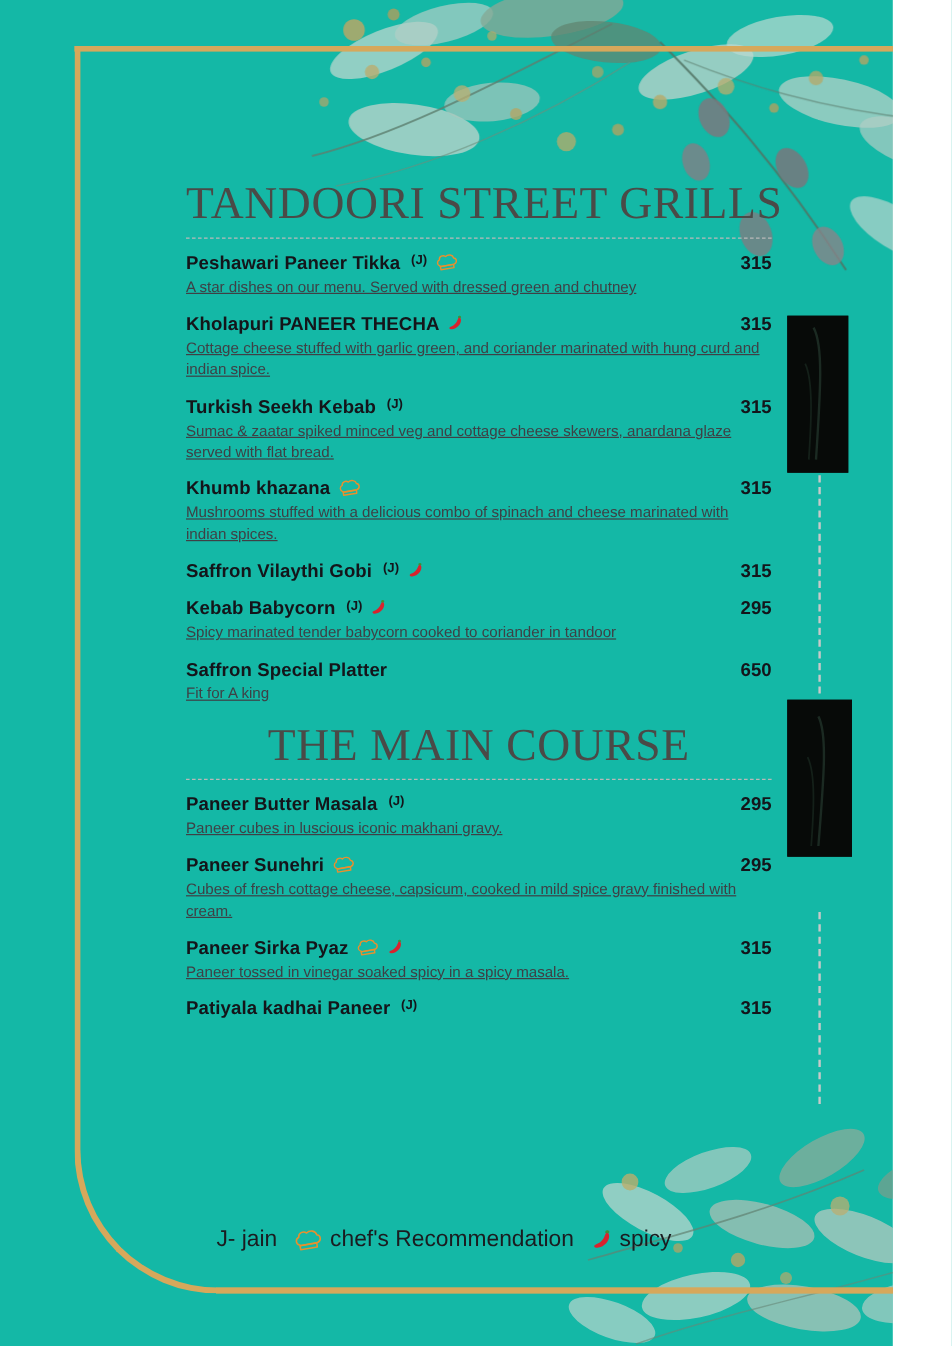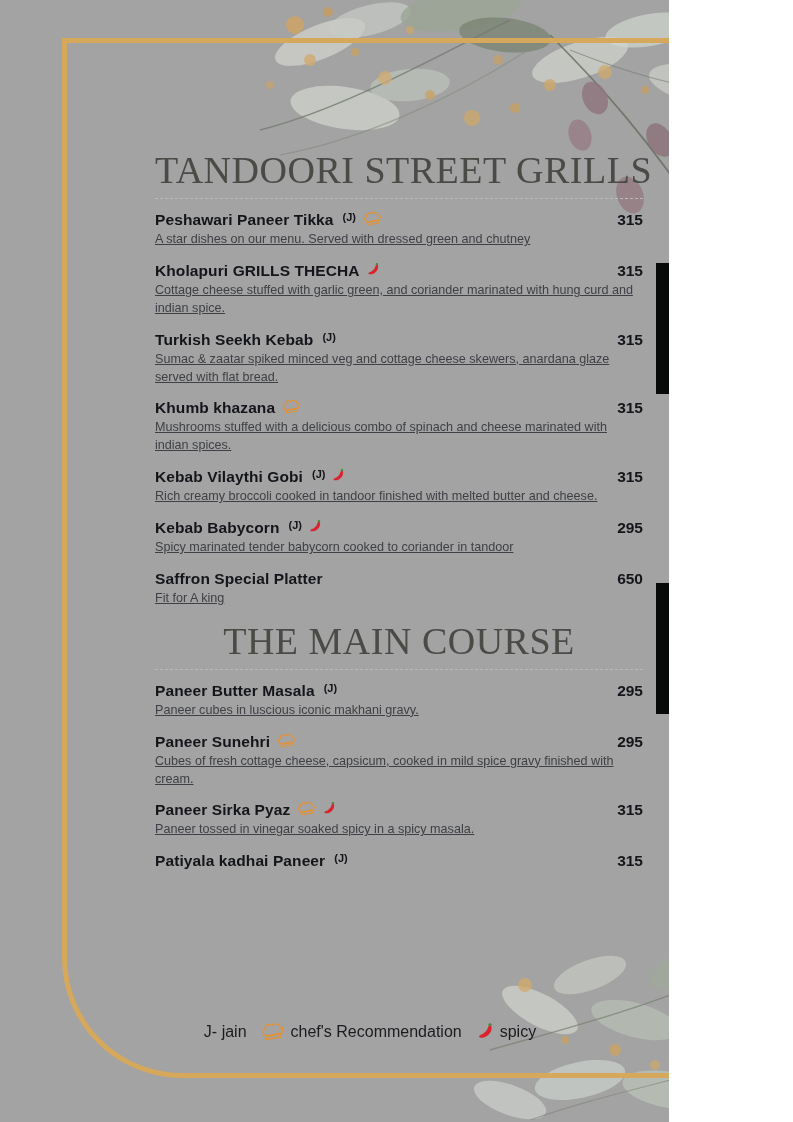--- a/index.html
+++ b/index.html
@@ -5,24 +5,24 @@
   html, body {
     margin: 0;
     padding: 0;
     background: #ffffff;
   }
   body {
     font-family: "Liberation Sans", sans-serif;
   }
   .page {
     position: relative;
-    width: 669px;
+    width: 744px;
     height: 1122px;
     overflow: hidden;
-    background: #a3a3a3;
+    background: #14b8a6;
   }
 
   
   .art { position: absolute; pointer-events: none; }
   .art-top { left: 250px; top: -10px; width: 560px; height: 260px; }
   .art-bottom { left: 470px; top: 920px; width: 340px; height: 210px; }
 
   
   .frame {
     position: absolute;
@@ -143,21 +143,21 @@
   
   .legend {
     position: absolute;
     left: 0;
     top: 1022px;
     width: 740px;
     display: flex;
     align-items: center;
     justify-content: center;
     gap: 14px;
-    font-size: 16px;
+    font-size: 19px;
     color: #1b1c20;
   }
   .legend-group {
     display: flex;
     align-items: center;
     gap: 6px;
   }
   .legend .icon-chef { width: 24px; height: 19px; margin: 0; }
   .legend .icon-chili { width: 18px; height: 19px; margin: 0; }
 </style>
@@ -272,21 +272,21 @@
                 <path d="M5 14.2 L 19 11.8 L 19.4 15.2 L 5.6 17.4 Z" fill="none" stroke="#e8902e" stroke-width="1.5" stroke-linejoin="round"></path>
               </svg>
             </div>
             <span class="item-price">315</span>
           </div>
           <div class="item-desc">A star dishes on our menu. Served with dressed green and chutney</div>
         </div>
         <div class="item">
           <div class="item-head">
             <div class="item-name-wrap">
-              <span class="item-name">Kholapuri GRILLS THECHA</span>
+              <span class="item-name">Kholapuri PANEER THECHA</span>
               <svg class="icon icon-chili" viewBox="0 0 18 19" xmlns="http://www.w3.org/2000/svg">
                 <path d="M13.5 2.5 C 16 3.5, 16.5 7.5, 14 11 C 11.5 14.5, 7 16.5, 4 15.5 C 2.5 15, 3 13.5, 4.5 13 C 8 11.8, 11 9, 12 5.5 Z" fill="#d9232e"></path>
                 <path d="M12.5 3.5 C 12 1.5, 13.5 0.8, 15 1.5 C 16.2 2, 16 3.5, 14.8 3.8" fill="#3f8f3a"></path>
               </svg>
             </div>
             <span class="item-price">315</span>
           </div>
           <div class="item-desc">Cottage cheese stuffed with garlic green, and coriander marinated with hung curd and indian spice.</div>
         </div>
         <div class="item">
@@ -308,30 +308,29 @@
                 <path d="M5 14.2 L 19 11.8 L 19.4 15.2 L 5.6 17.4 Z" fill="none" stroke="#e8902e" stroke-width="1.5" stroke-linejoin="round"></path>
               </svg>
             </div>
             <span class="item-price">315</span>
           </div>
           <div class="item-desc">Mushrooms stuffed with a delicious combo of spinach and cheese marinated with indian spices.</div>
         </div>
         <div class="item">
           <div class="item-head">
             <div class="item-name-wrap">
-              <span class="item-name">Kebab Vilaythi Gobi</span>
+              <span class="item-name">Saffron Vilaythi Gobi</span>
               <span class="tag-jain">(J)</span>
               <svg class="icon icon-chili" viewBox="0 0 18 19" xmlns="http://www.w3.org/2000/svg">
                 <path d="M13.5 2.5 C 16 3.5, 16.5 7.5, 14 11 C 11.5 14.5, 7 16.5, 4 15.5 C 2.5 15, 3 13.5, 4.5 13 C 8 11.8, 11 9, 12 5.5 Z" fill="#d9232e"></path>
                 <path d="M12.5 3.5 C 12 1.5, 13.5 0.8, 15 1.5 C 16.2 2, 16 3.5, 14.8 3.8" fill="#3f8f3a"></path>
               </svg>
             </div>
             <span class="item-price">315</span>
           </div>
-          <div class="item-desc">Rich creamy broccoli cooked in tandoor finished with melted butter and cheese.</div>
         </div>
         <div class="item">
           <div class="item-head">
             <div class="item-name-wrap">
               <span class="item-name">Kebab Babycorn</span>
               <span class="tag-jain">(J)</span>
               <svg class="icon icon-chili" viewBox="0 0 18 19" xmlns="http://www.w3.org/2000/svg">
                 <path d="M13.5 2.5 C 16 3.5, 16.5 7.5, 14 11 C 11.5 14.5, 7 16.5, 4 15.5 C 2.5 15, 3 13.5, 4.5 13 C 8 11.8, 11 9, 12 5.5 Z" fill="#d9232e"></path>
                 <path d="M12.5 3.5 C 12 1.5, 13.5 0.8, 15 1.5 C 16.2 2, 16 3.5, 14.8 3.8" fill="#3f8f3a"></path>
               </svg>

